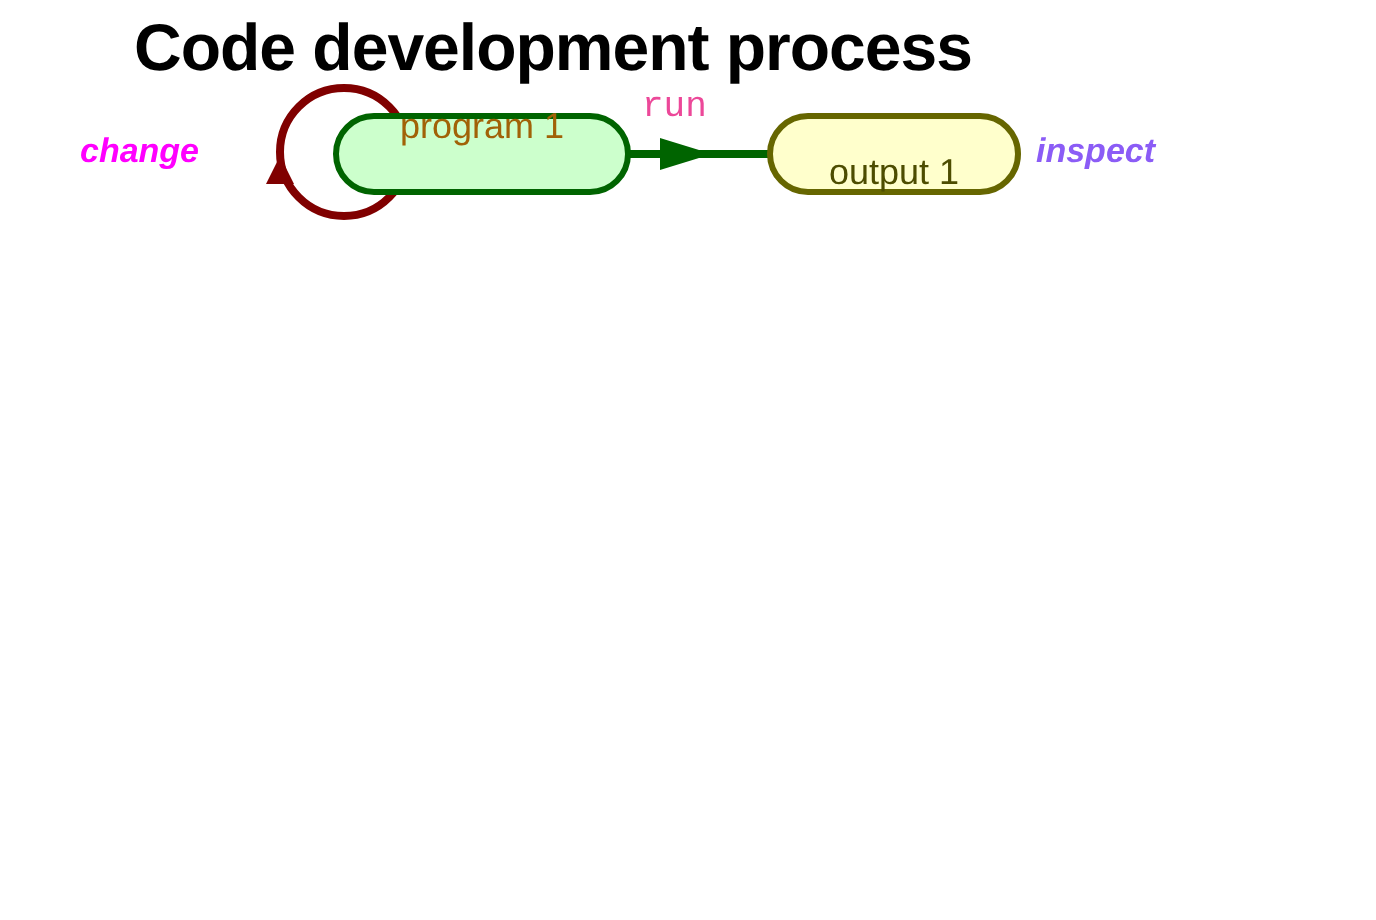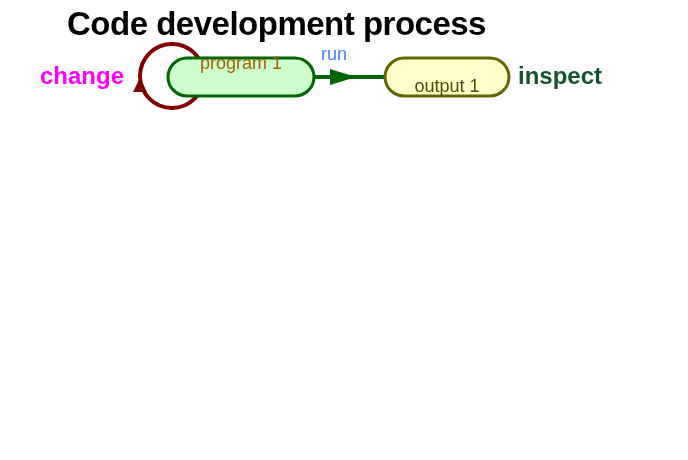--- a/index.html
+++ b/index.html
@@ -32,42 +32,43 @@
     font-size: 33px;
     line-height: 36px;
     letter-spacing: -0.5px;
     color: #000000;
     white-space: nowrap;
   }
   .side-label {
     position: absolute;
     font-family: "Liberation Sans", sans-serif;
     font-weight: bold;
-    font-size: 24px;
+    font-size: 17px;
     line-height: 20px;
     white-space: nowrap;
+    font-style: italic;
   }
   .label-change {
     left: 40px;
     top: 66px;
     color: #ff00ff;
   }
   .label-inspect {
     left: 518px;
     top: 66px;
-    color: #14532d;
+    color: #8b5cf6;
   }
   .edge-label {
     position: absolute;
     left: 321px;
     top: 44px;
-    font-family: Liberation Sans, sans-serif;
+    font-family: Liberation Mono, monospace;
     font-size: 18px;
     line-height: 20px;
-    color: #3b82f6;
+    color: #ec4899;
     white-space: nowrap;
     text-align: right;
   }
   .node-text {
     position: absolute;
     font-family: "Liberation Sans", sans-serif;
     font-size: 18px;
     line-height: 20px;
     white-space: nowrap;
     text-align: center;

